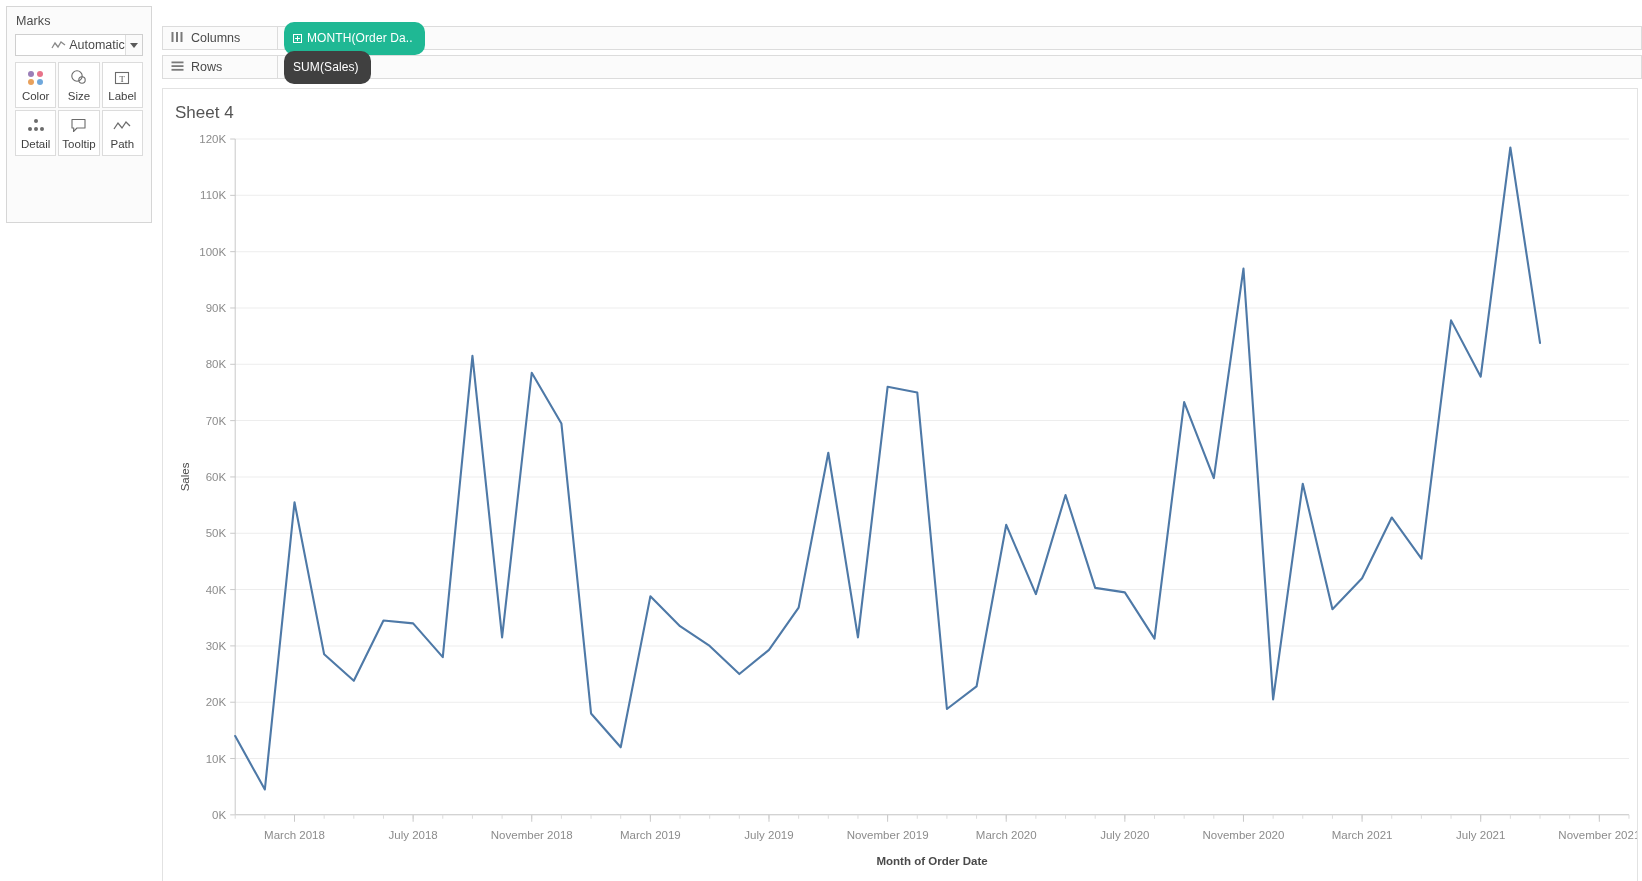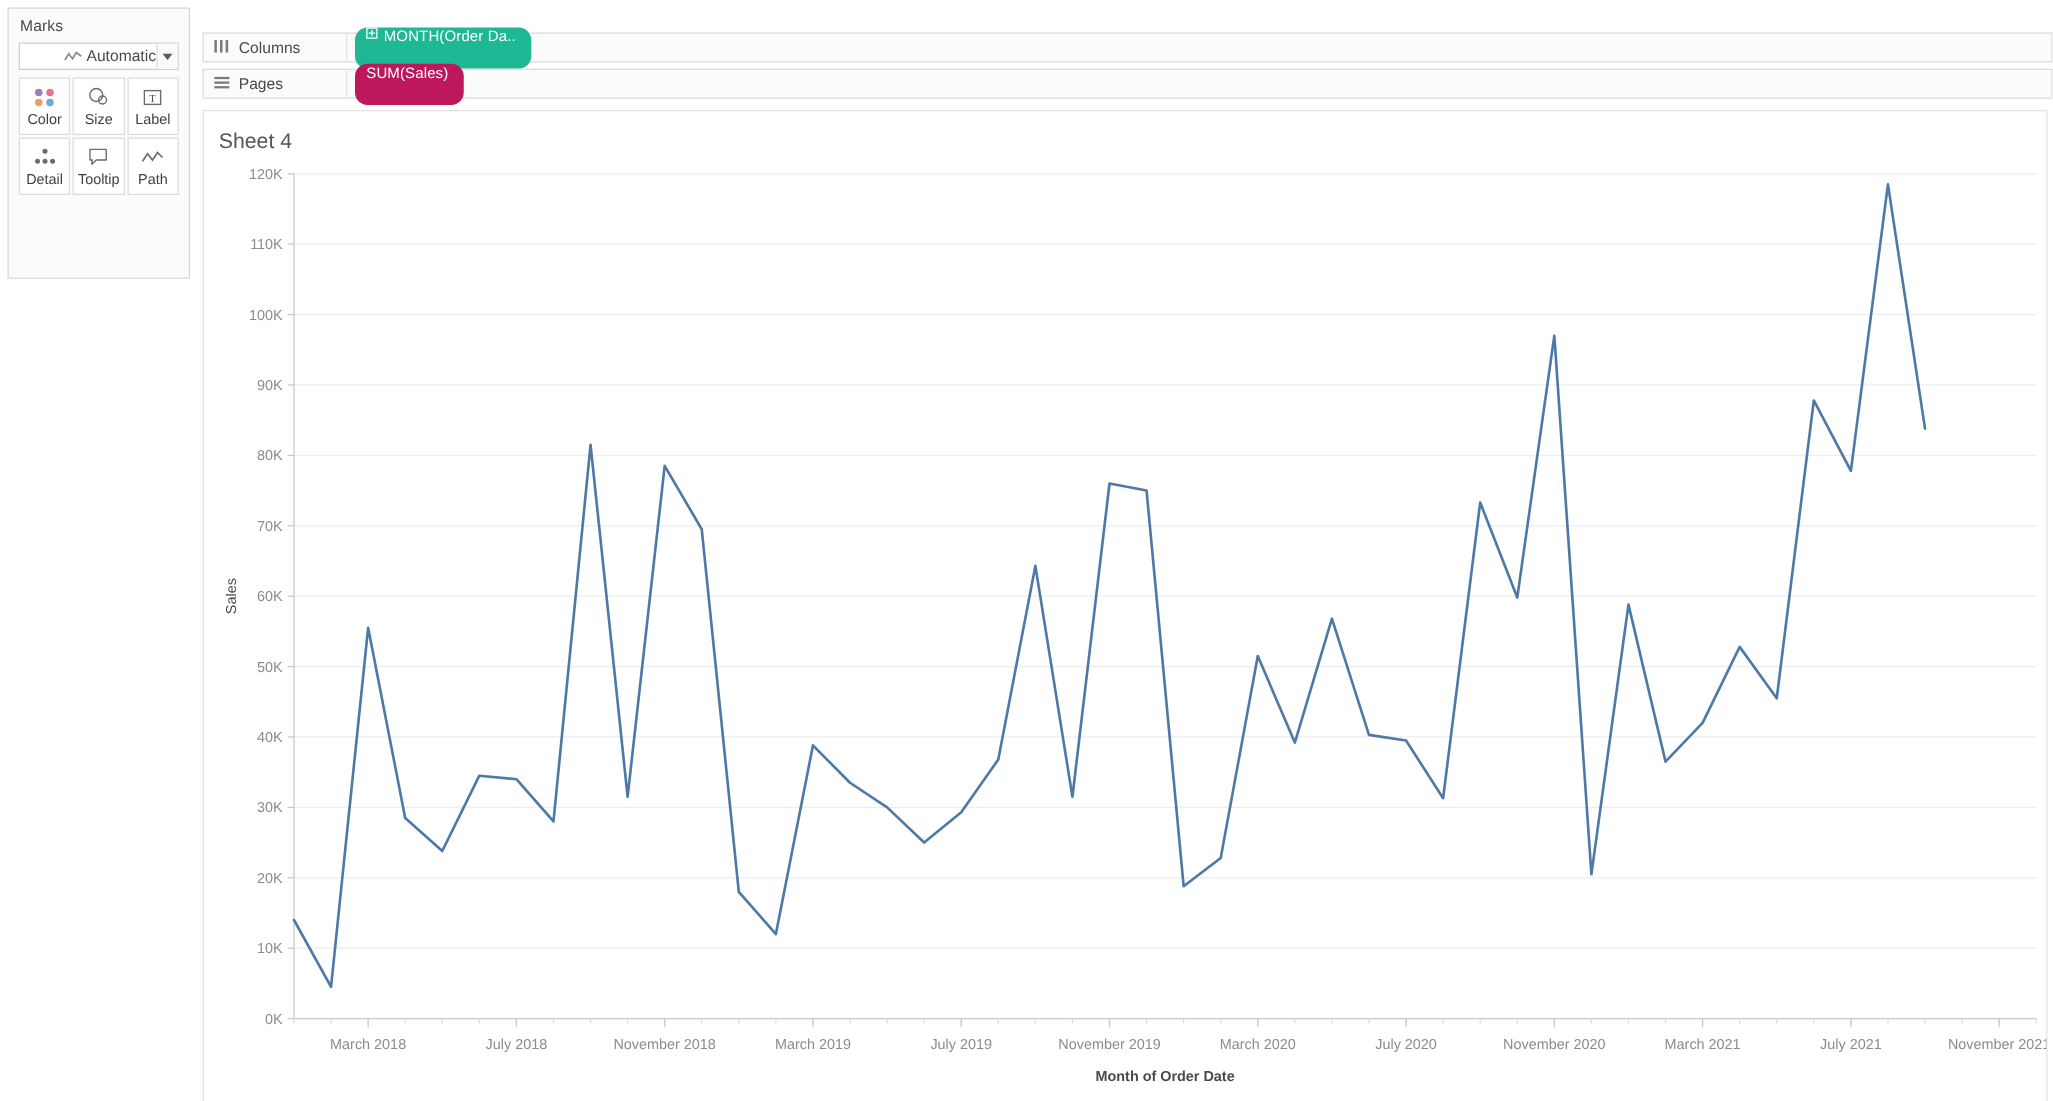--- a/index.html
+++ b/index.html
@@ -108,21 +108,21 @@
   .shelf-zone {
     flex: 1; height: 24px;
     border: 1px solid #dcdcdc; border-left: none;
     background: #fbfbfb;
     display: flex; align-items: center;
     padding-left: 6px;
   }
   .pill {
     height: 33px;
     border-radius: 10px;
-    display: inline-flex; gap: 5px;
+    display: inline-flex; align-items: center; gap: 5px;
     padding: 0 12px 0 9px;
     color: #ffffff; font-size: 12px;
     white-space: nowrap; cursor: pointer;
     letter-spacing: .1px;
   }
   .pill-plus {
     width: 9px; height: 9px;
     border: 1px solid #ffffff;
     position: relative; display: inline-block;
   }
@@ -268,24 +268,24 @@
 
       <div class="shelf-row">
         <div class="shelf-label-box">
           <span>
             <svg width="13" height="12" viewBox="0 0 13 12">
               <rect x="0.5" y="1.5" width="12" height="1.8" fill="#7a7a7a"></rect>
               <rect x="0.5" y="5.2" width="12" height="1.8" fill="#7a7a7a"></rect>
               <rect x="0.5" y="8.9" width="12" height="1.8" fill="#7a7a7a"></rect>
             </svg>
           </span>
-          <span>Pages</span>
+          <span>Rows</span>
         </div>
         <div class="shelf-zone">
-          <span class="pill" id="rows-pill" style="background: #be185d;">
+          <span class="pill" id="rows-pill" style="background: #404040;">
             <span>SUM(Sales)</span>
           </span>
         </div>
       </div>
 
     </div>
 
     <div id="view">
       <div id="sheet-title">Sheet 4</div>
       <div id="plot-wrap">

